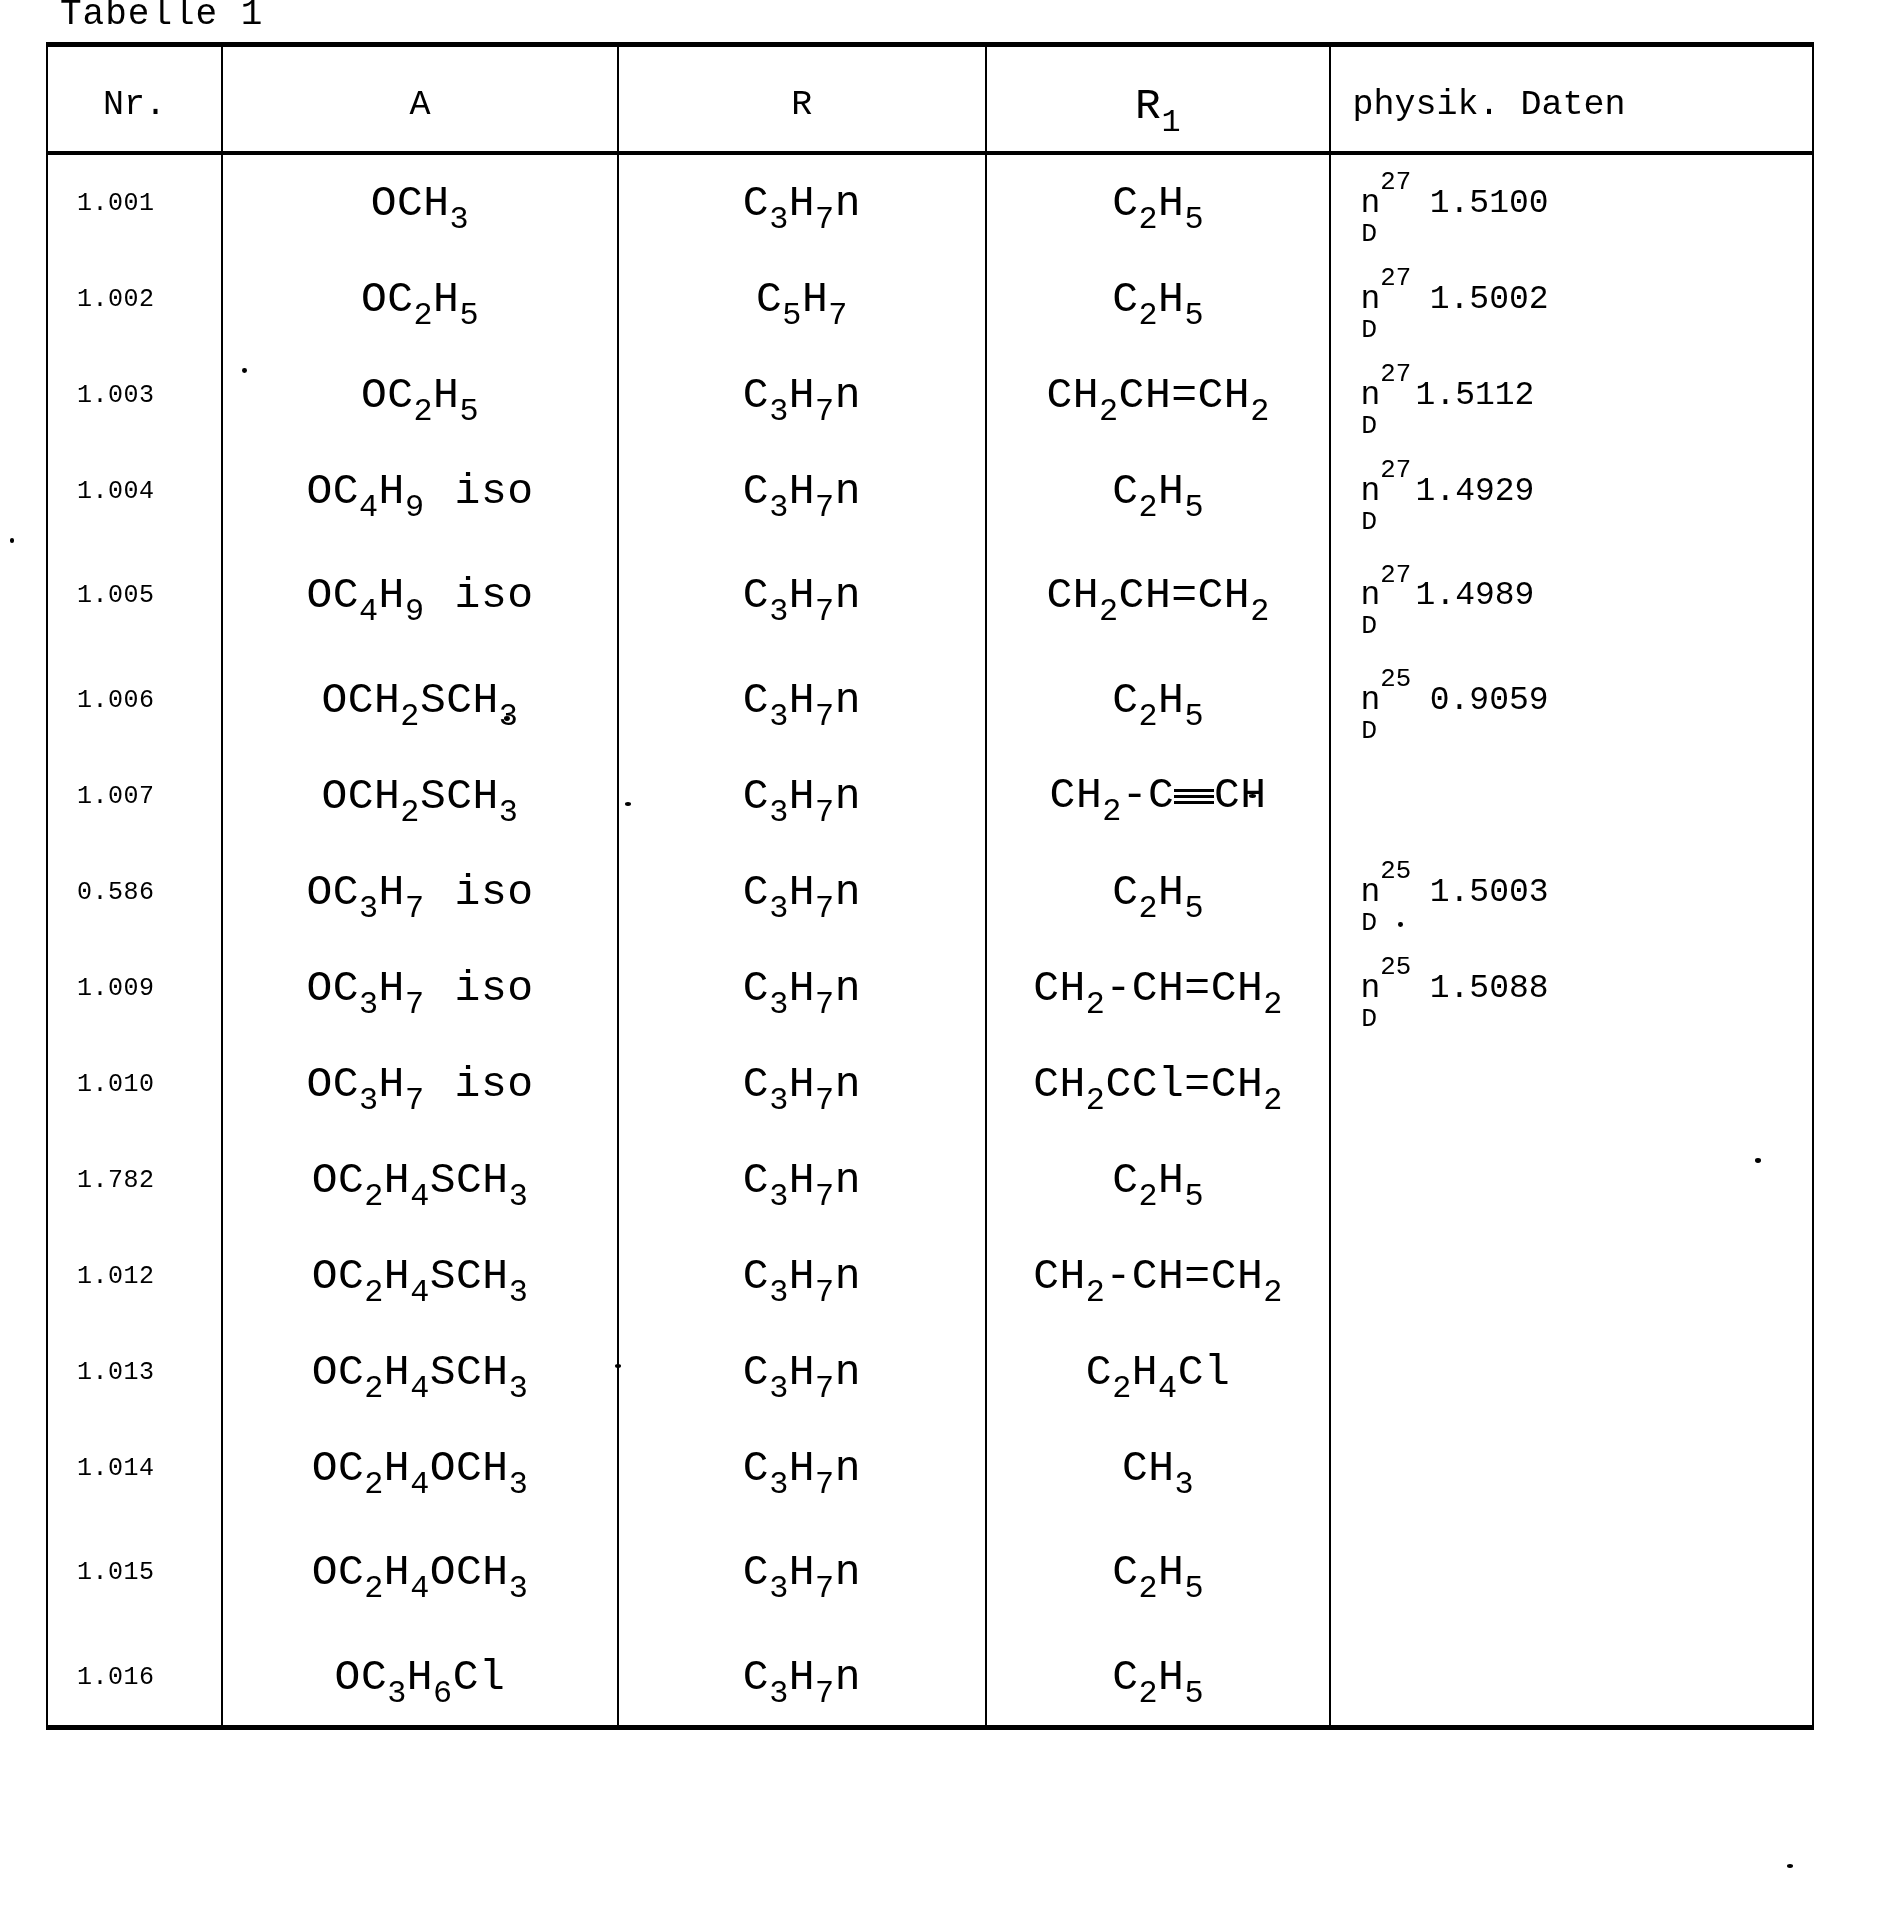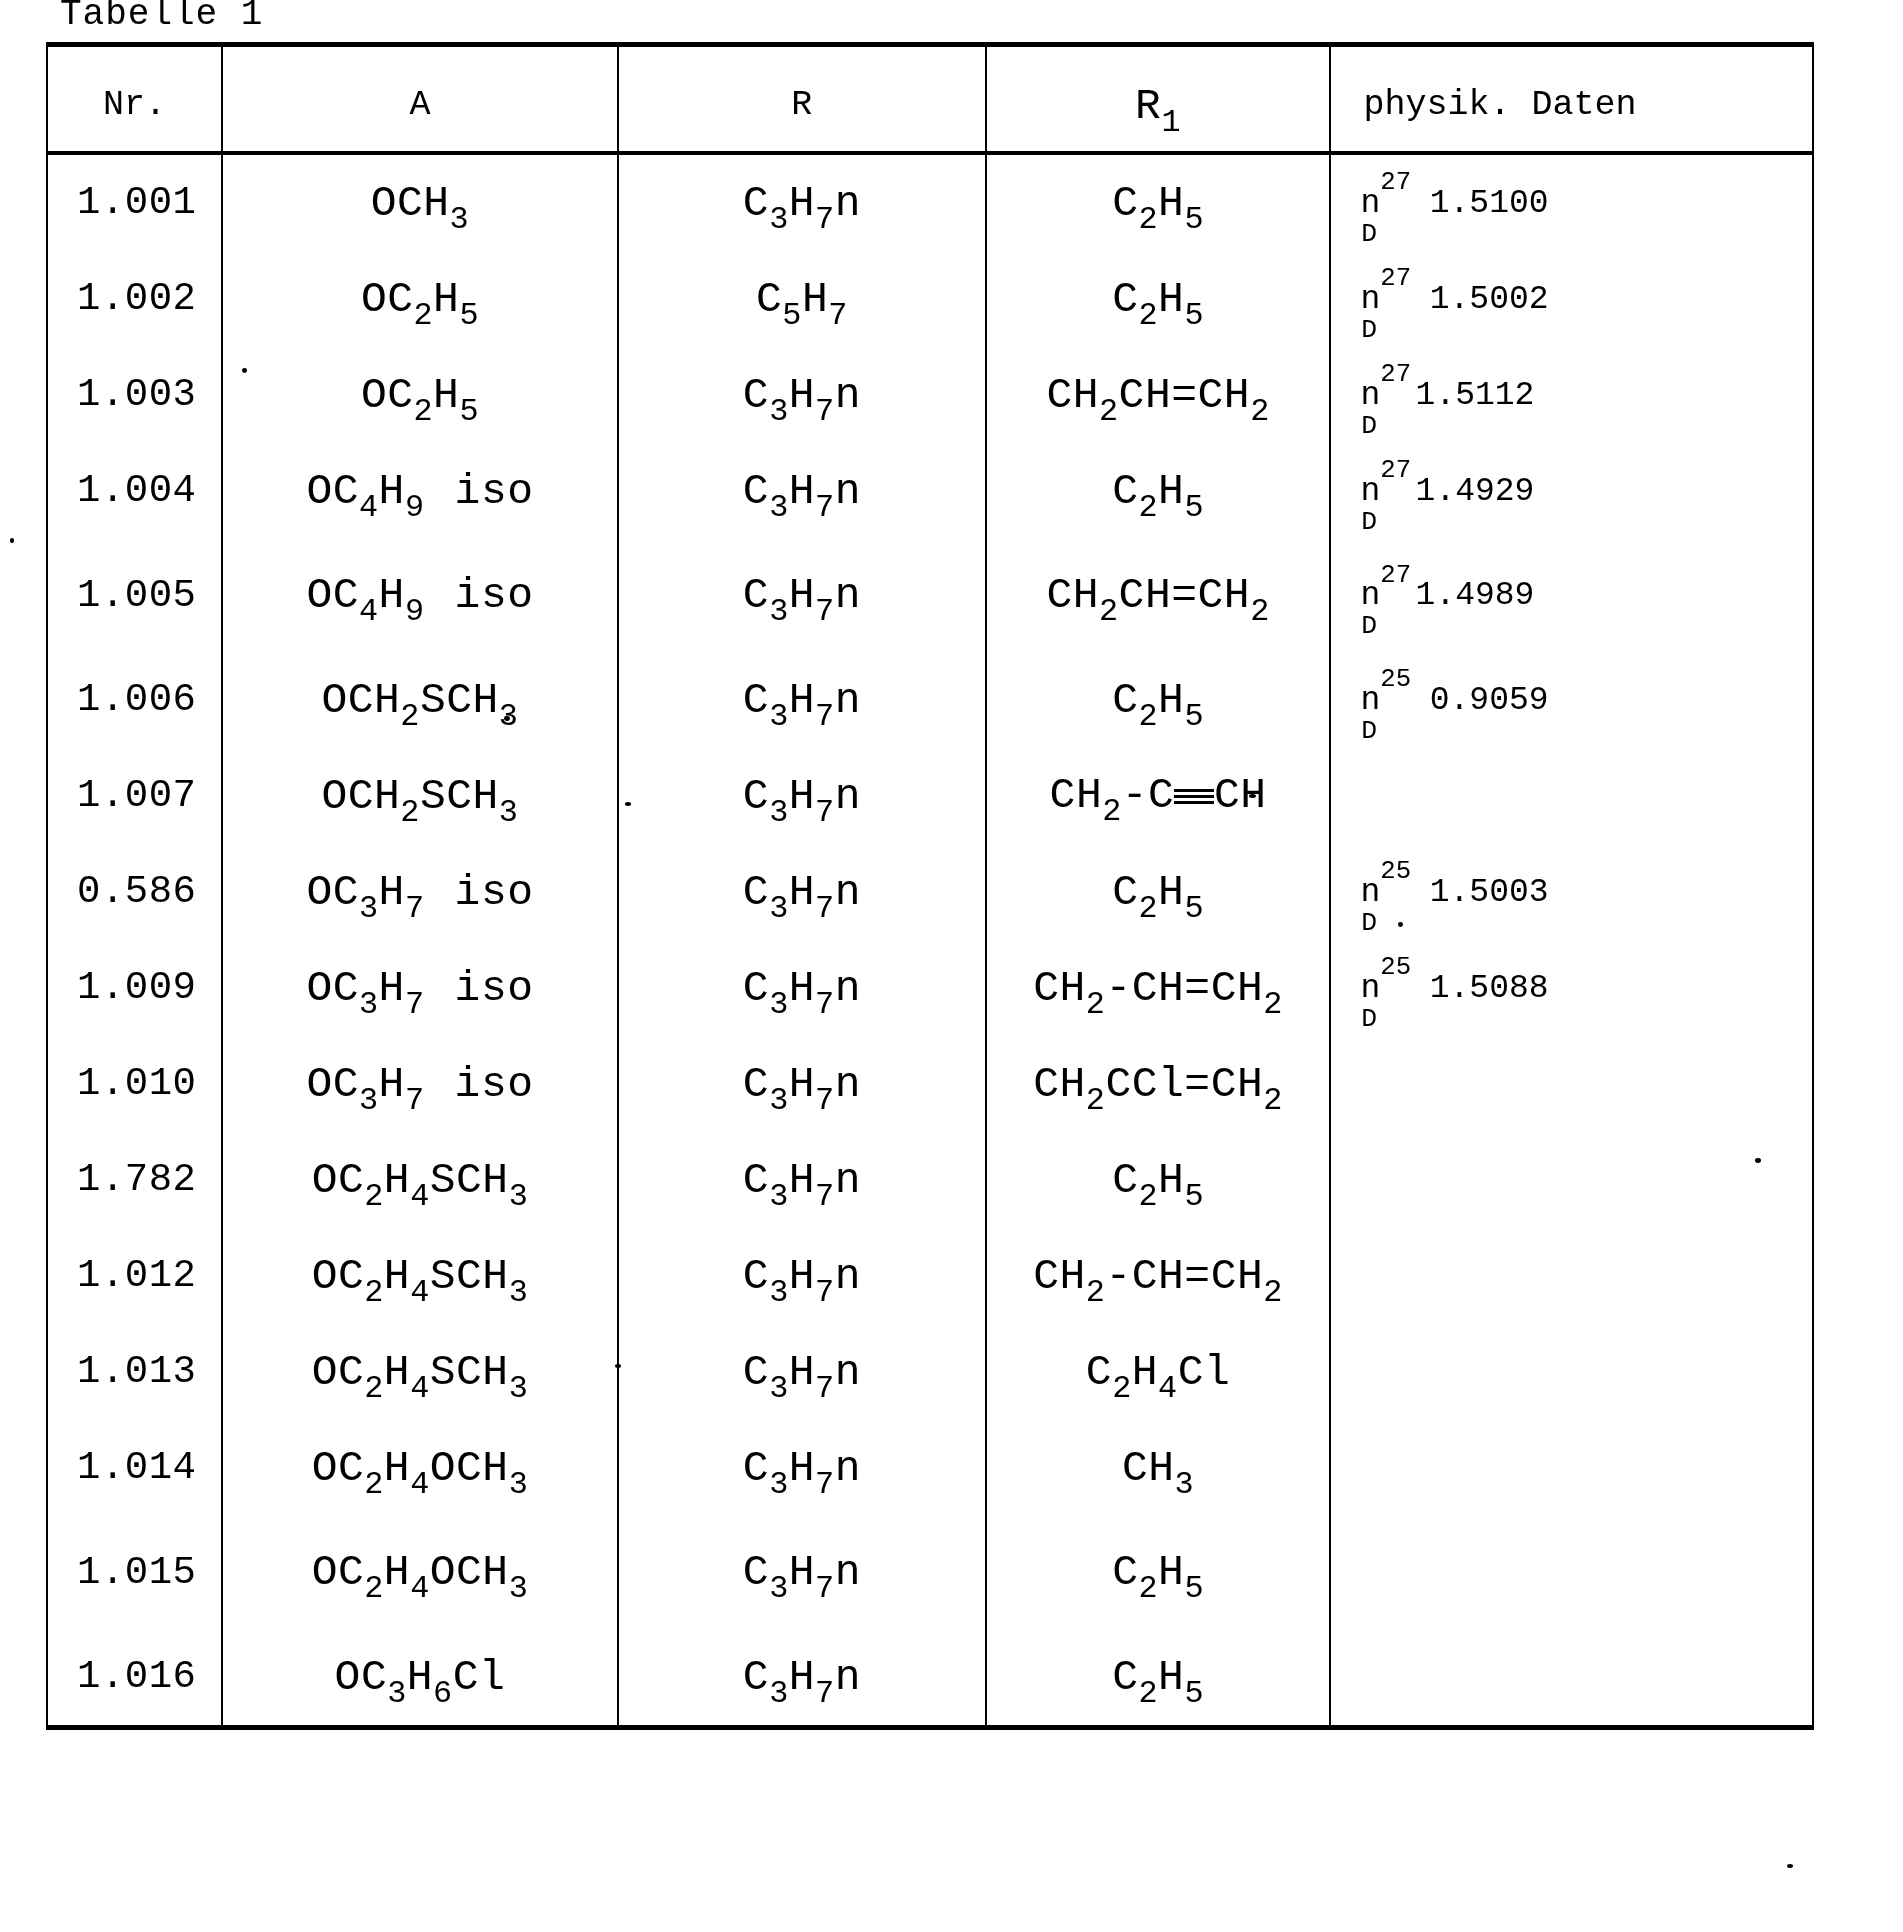--- a/index.html
+++ b/index.html
@@ -83,21 +83,21 @@
   .head-cell .hlabel {
     position: absolute;
     left: 0;
     right: 0;
     top: 38px;
     text-align: center;
     white-space: nowrap;
   }
   .head-cell.left-label .hlabel {
     text-align: left;
-    padding-left: 32px;
+    padding-left: 21px;
   }
 
   
   .data-row td {
     height: 96px;
     font-size: 32px;
   }
   .data-row.gap td {
     height: 113px;
   }
@@ -108,21 +108,21 @@
     display: flex;
     align-items: center;
     justify-content: center;
   }
   .cell-inner.left {
     justify-content: flex-start;
     padding-left: 29px;
   }
 
   .nr-text {
-    font-size: 39px;
+    font-size: 25px;
     letter-spacing: 0.5px;
     white-space: nowrap;
     text-align: center;
   }
 
   .formula {
     font-size: 43px;
     letter-spacing: 0.5px;
     white-space: nowrap;
     line-height: 1;

